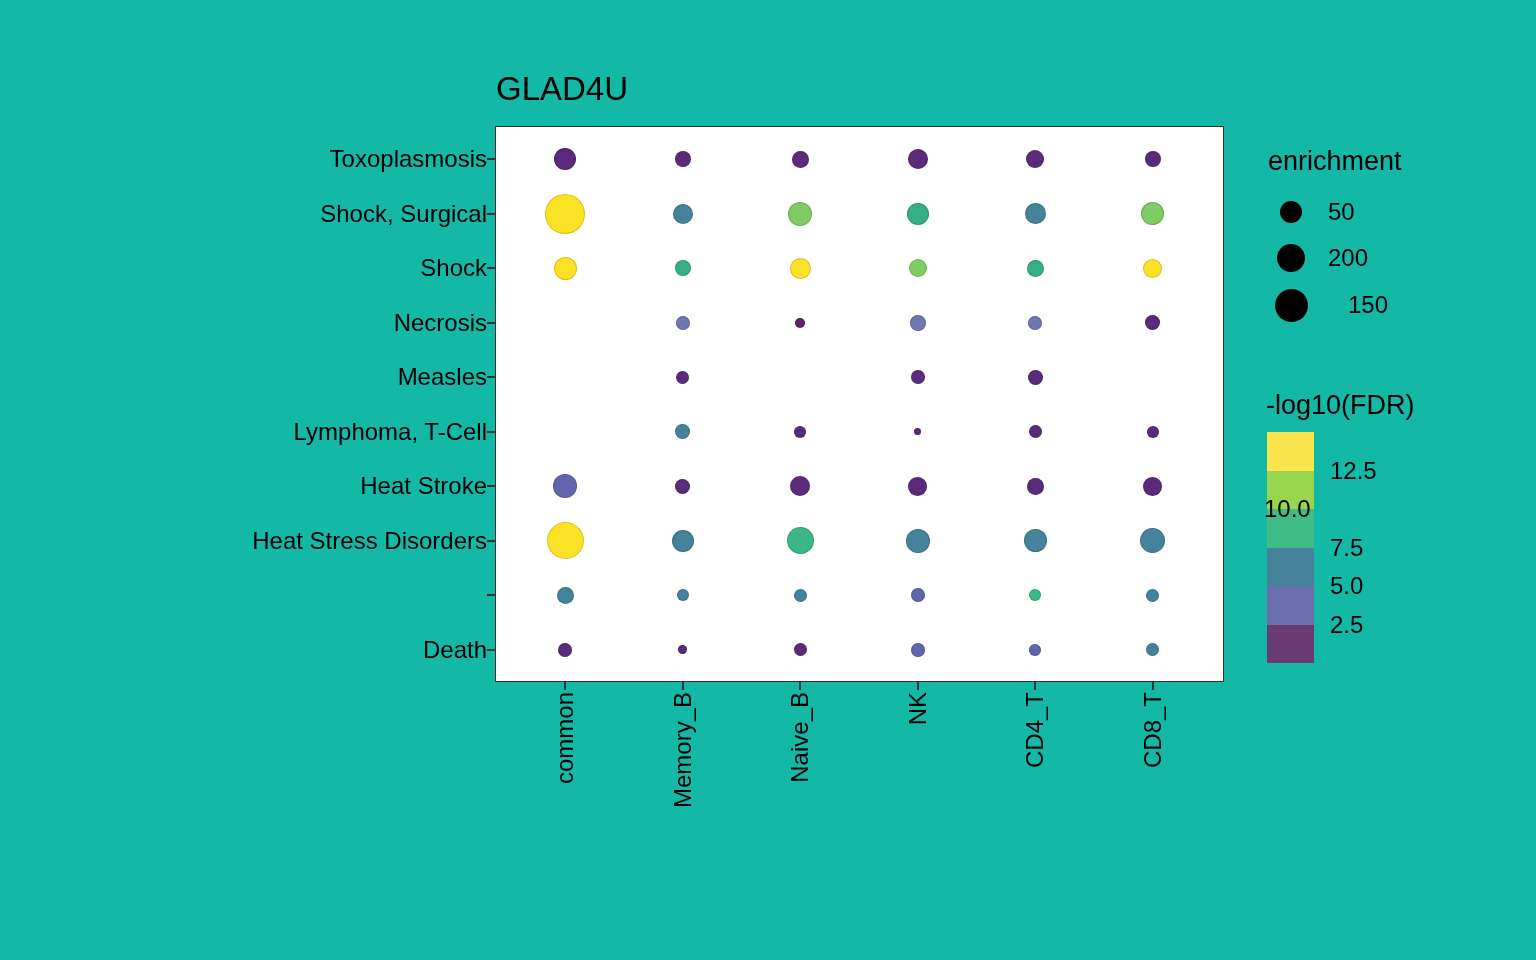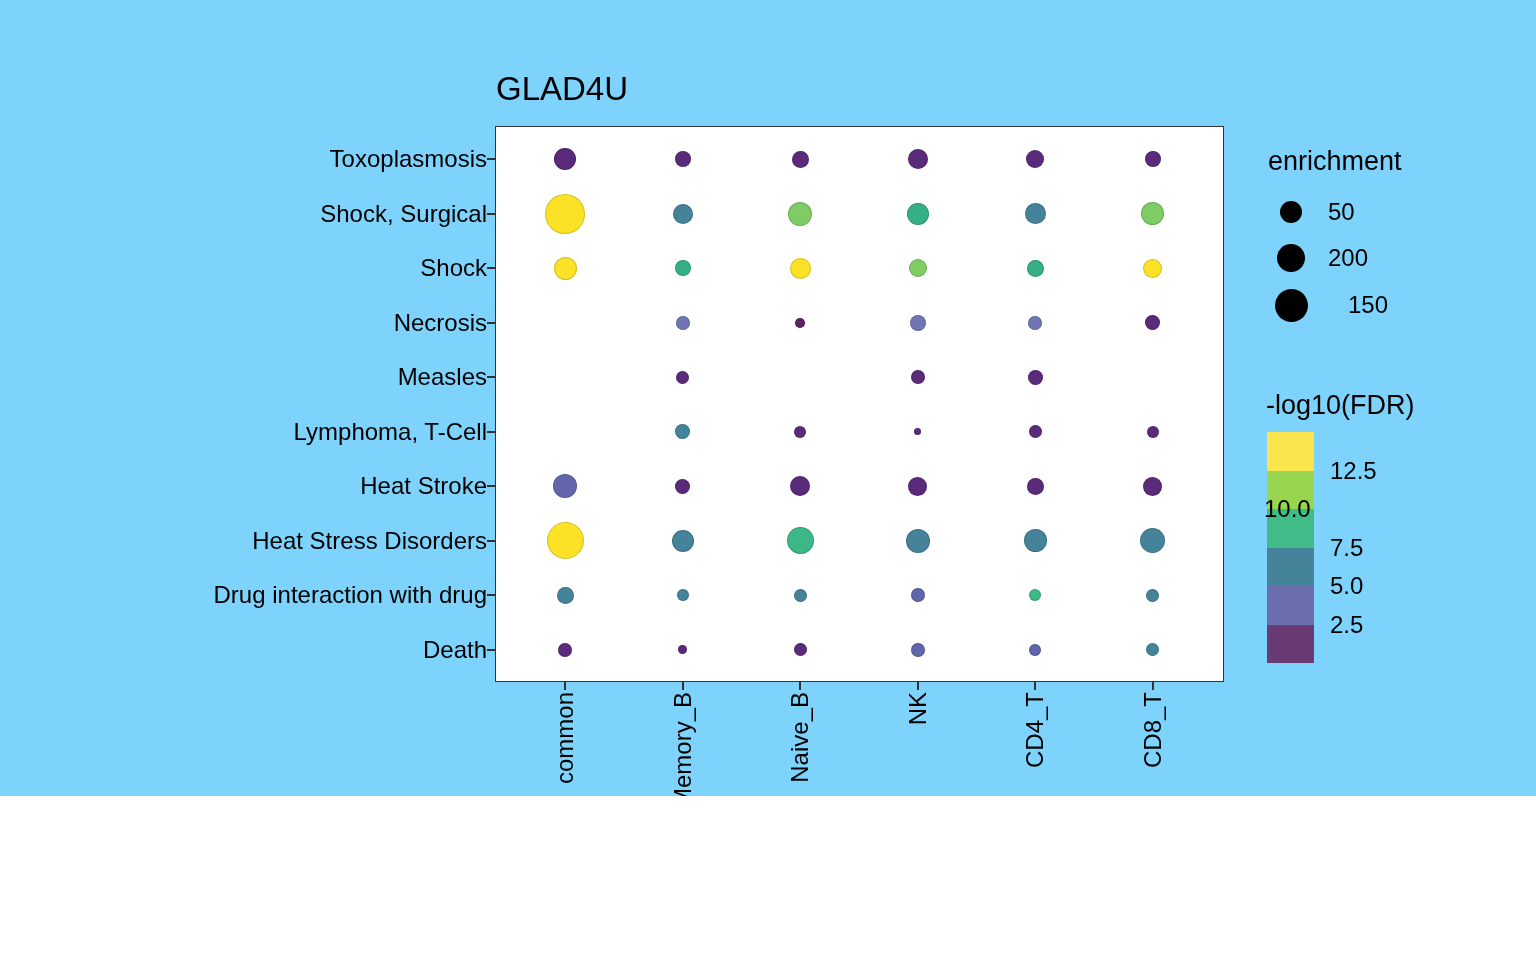--- a/index.html
+++ b/index.html
@@ -1,17 +1,17 @@
 <!DOCTYPE html>
 <html><head>
 <meta charset="utf-8">
 <style>
   html,body { margin:0; padding:0; background:#ffffff; }
   .canvas {
-    position:relative; width:1536px; height:796px; background:#7dd3fc;
+    position:relative; width:1536px; height:960px; background:#14b8a6;
     font-family:"Liberation Sans", sans-serif; color:#000;
     overflow:hidden;
   }
   .chart-title {
     position:absolute; left:496px; top:70px;
     font-size:33px; color:#000;
   }
   .panel {
     position:absolute; left:495px; top:126px; width:729px; height:556px;
     border:1.5px solid #333333; background:#ffffff; box-sizing:border-box;
@@ -66,21 +66,20 @@
     <div class="ylab" style="left: 107px; top: 308.65px;">Necrosis</div>
     <div class="ytick" style="left: 487px; top: 321.65px;"></div>
     <div class="ylab" style="left: 107px; top: 363.2px;">Measles</div>
     <div class="ytick" style="left: 487px; top: 376.2px;"></div>
     <div class="ylab" style="left: 107px; top: 417.75px;">Lymphoma, T-Cell</div>
     <div class="ytick" style="left: 487px; top: 430.75px;"></div>
     <div class="ylab" style="left: 107px; top: 472.3px;">Heat Stroke</div>
     <div class="ytick" style="left: 487px; top: 485.3px;"></div>
     <div class="ylab" style="left: 107px; top: 526.85px;">Heat Stress Disorders</div>
     <div class="ytick" style="left: 487px; top: 539.85px;"></div>
-    <div class="ylab" style="left: 107px; top: 581.4px;">Drug interaction with drug</div>
     <div class="ytick" style="left: 487px; top: 594.4px;"></div>
     <div class="ylab" style="left: 107px; top: 635.95px;">Death</div>
     <div class="ytick" style="left: 487px; top: 648.95px;"></div>
     <div class="xtick" style="left: 564px; top: 682px;"></div>
     <div class="xlab" style="left: 465px; top: 779px;">common</div>
     <div class="xtick" style="left: 681.5px; top: 682px;"></div>
     <div class="xlab" style="left: 582.5px; top: 779px;">Memory_B</div>
     <div class="xtick" style="left: 799px; top: 682px;"></div>
     <div class="xlab" style="left: 700px; top: 779px;">Naive_B</div>
     <div class="xtick" style="left: 916.5px; top: 682px;"></div>

